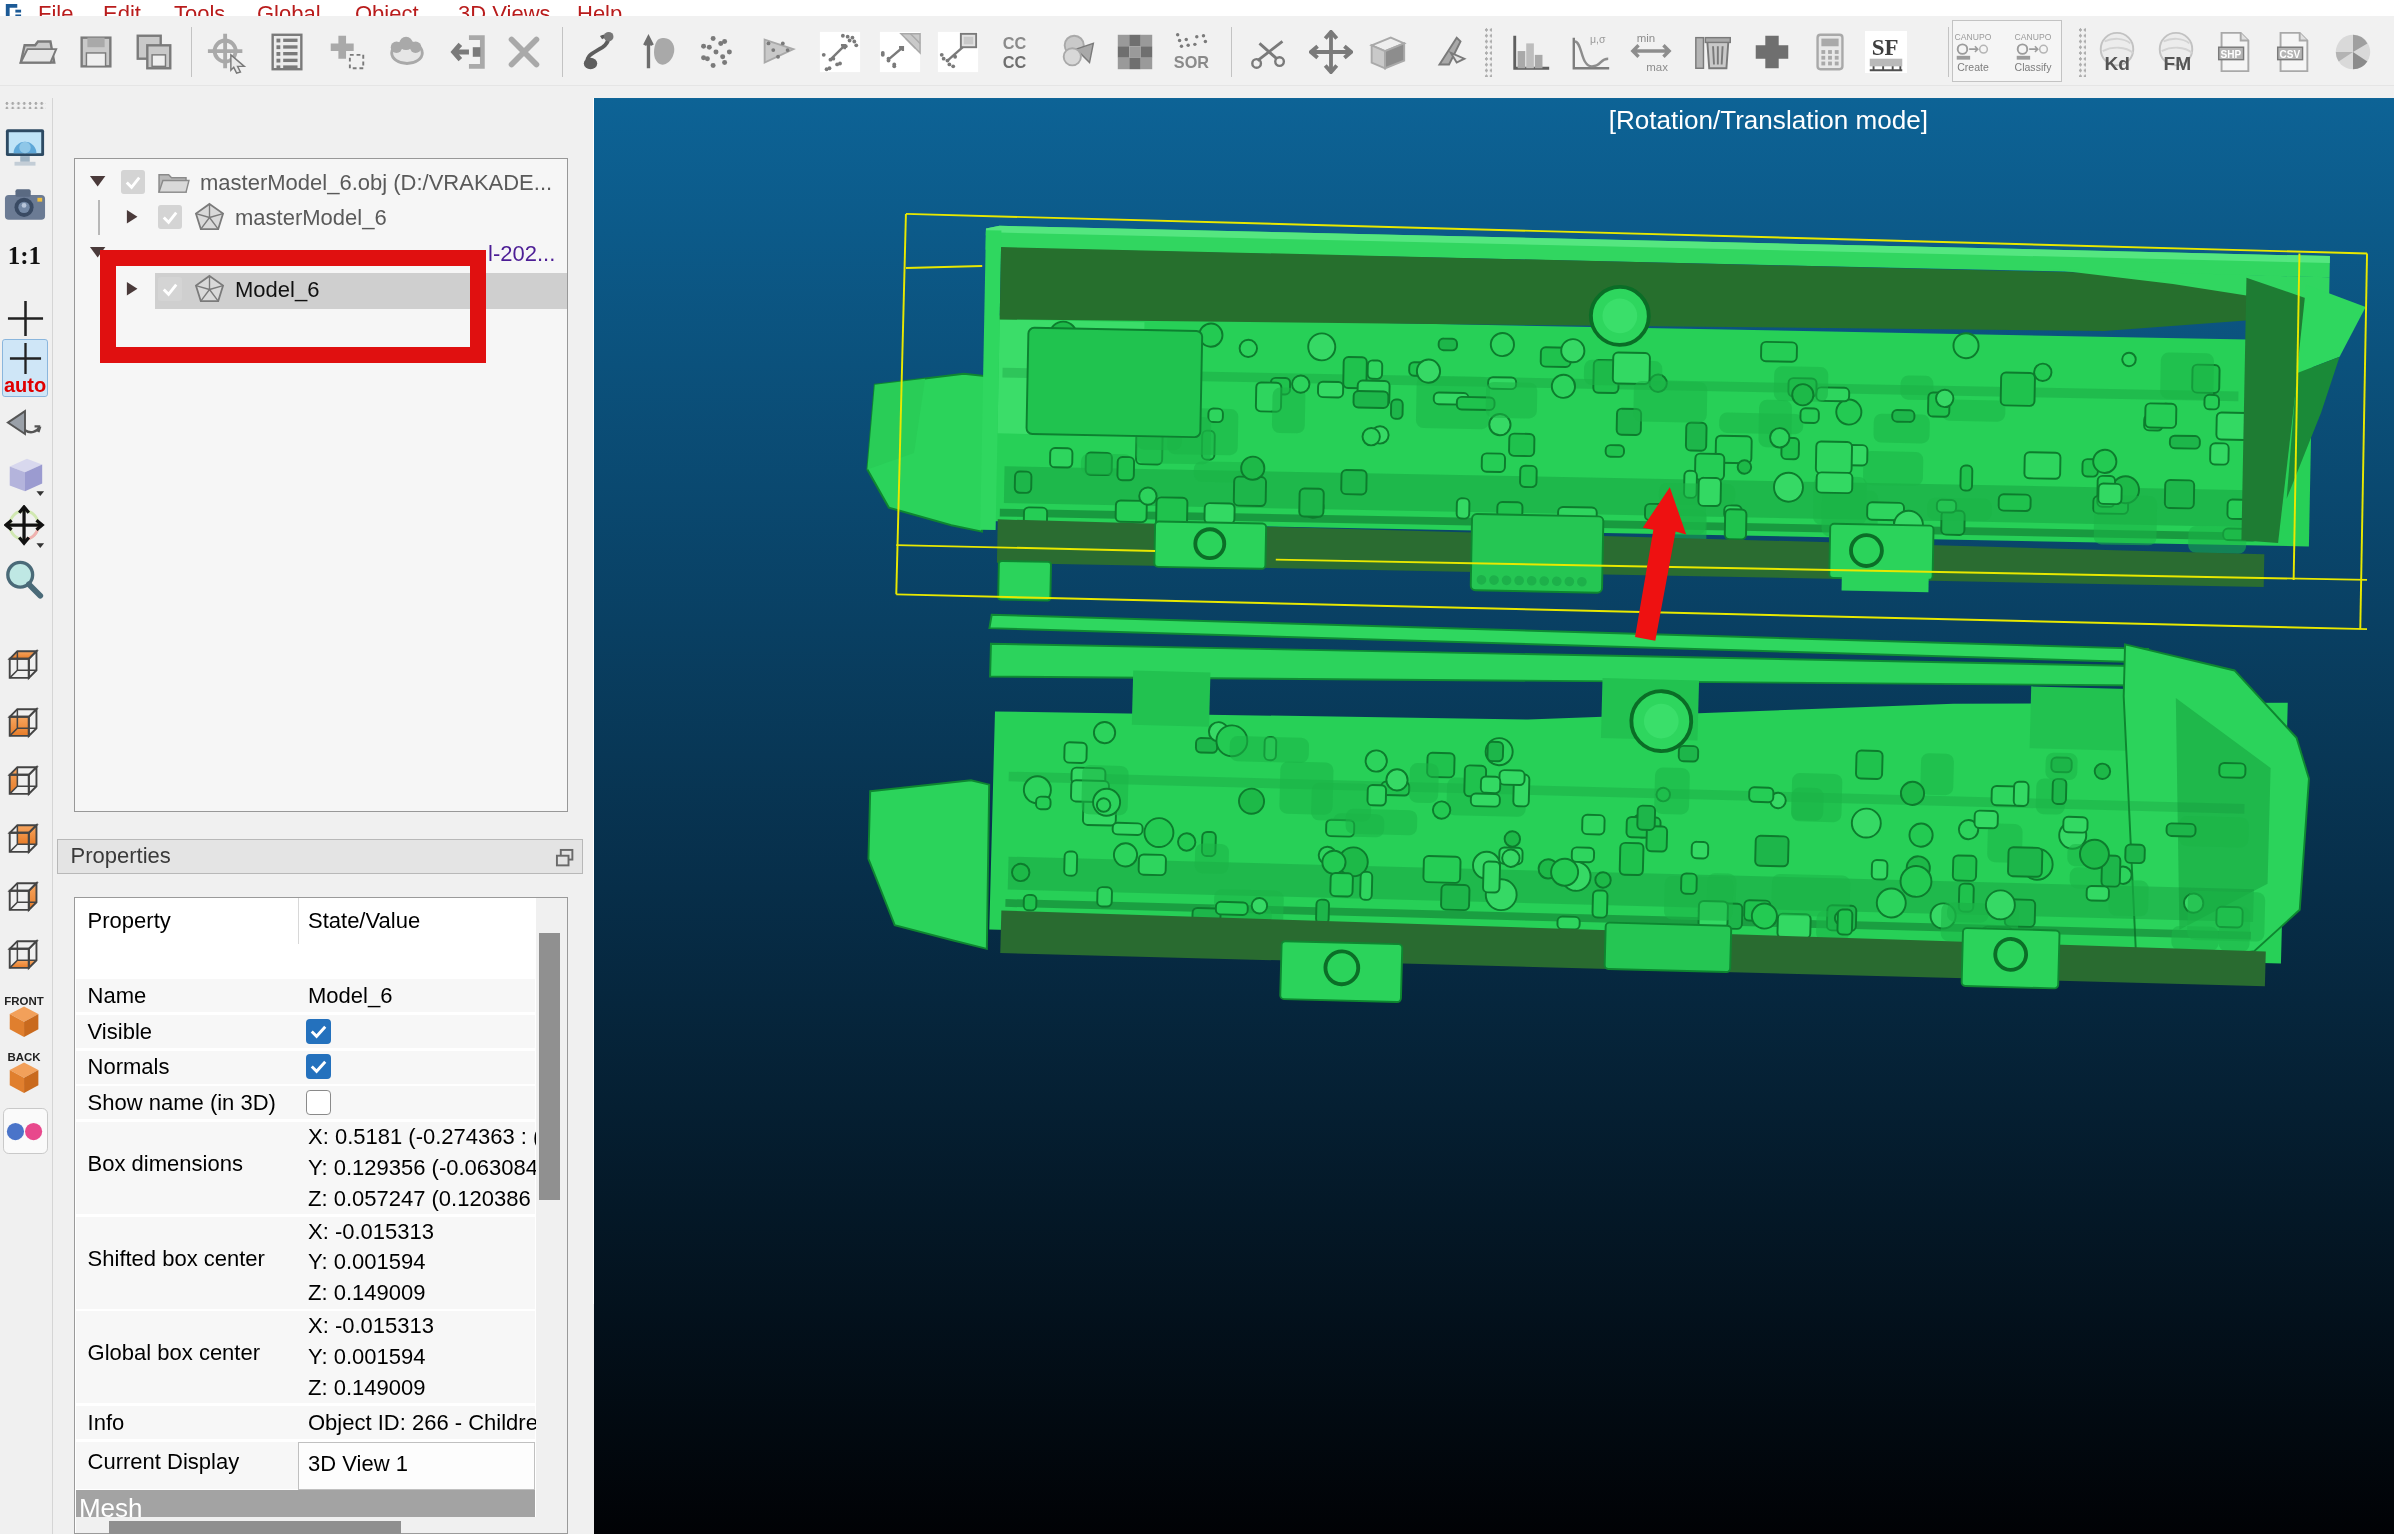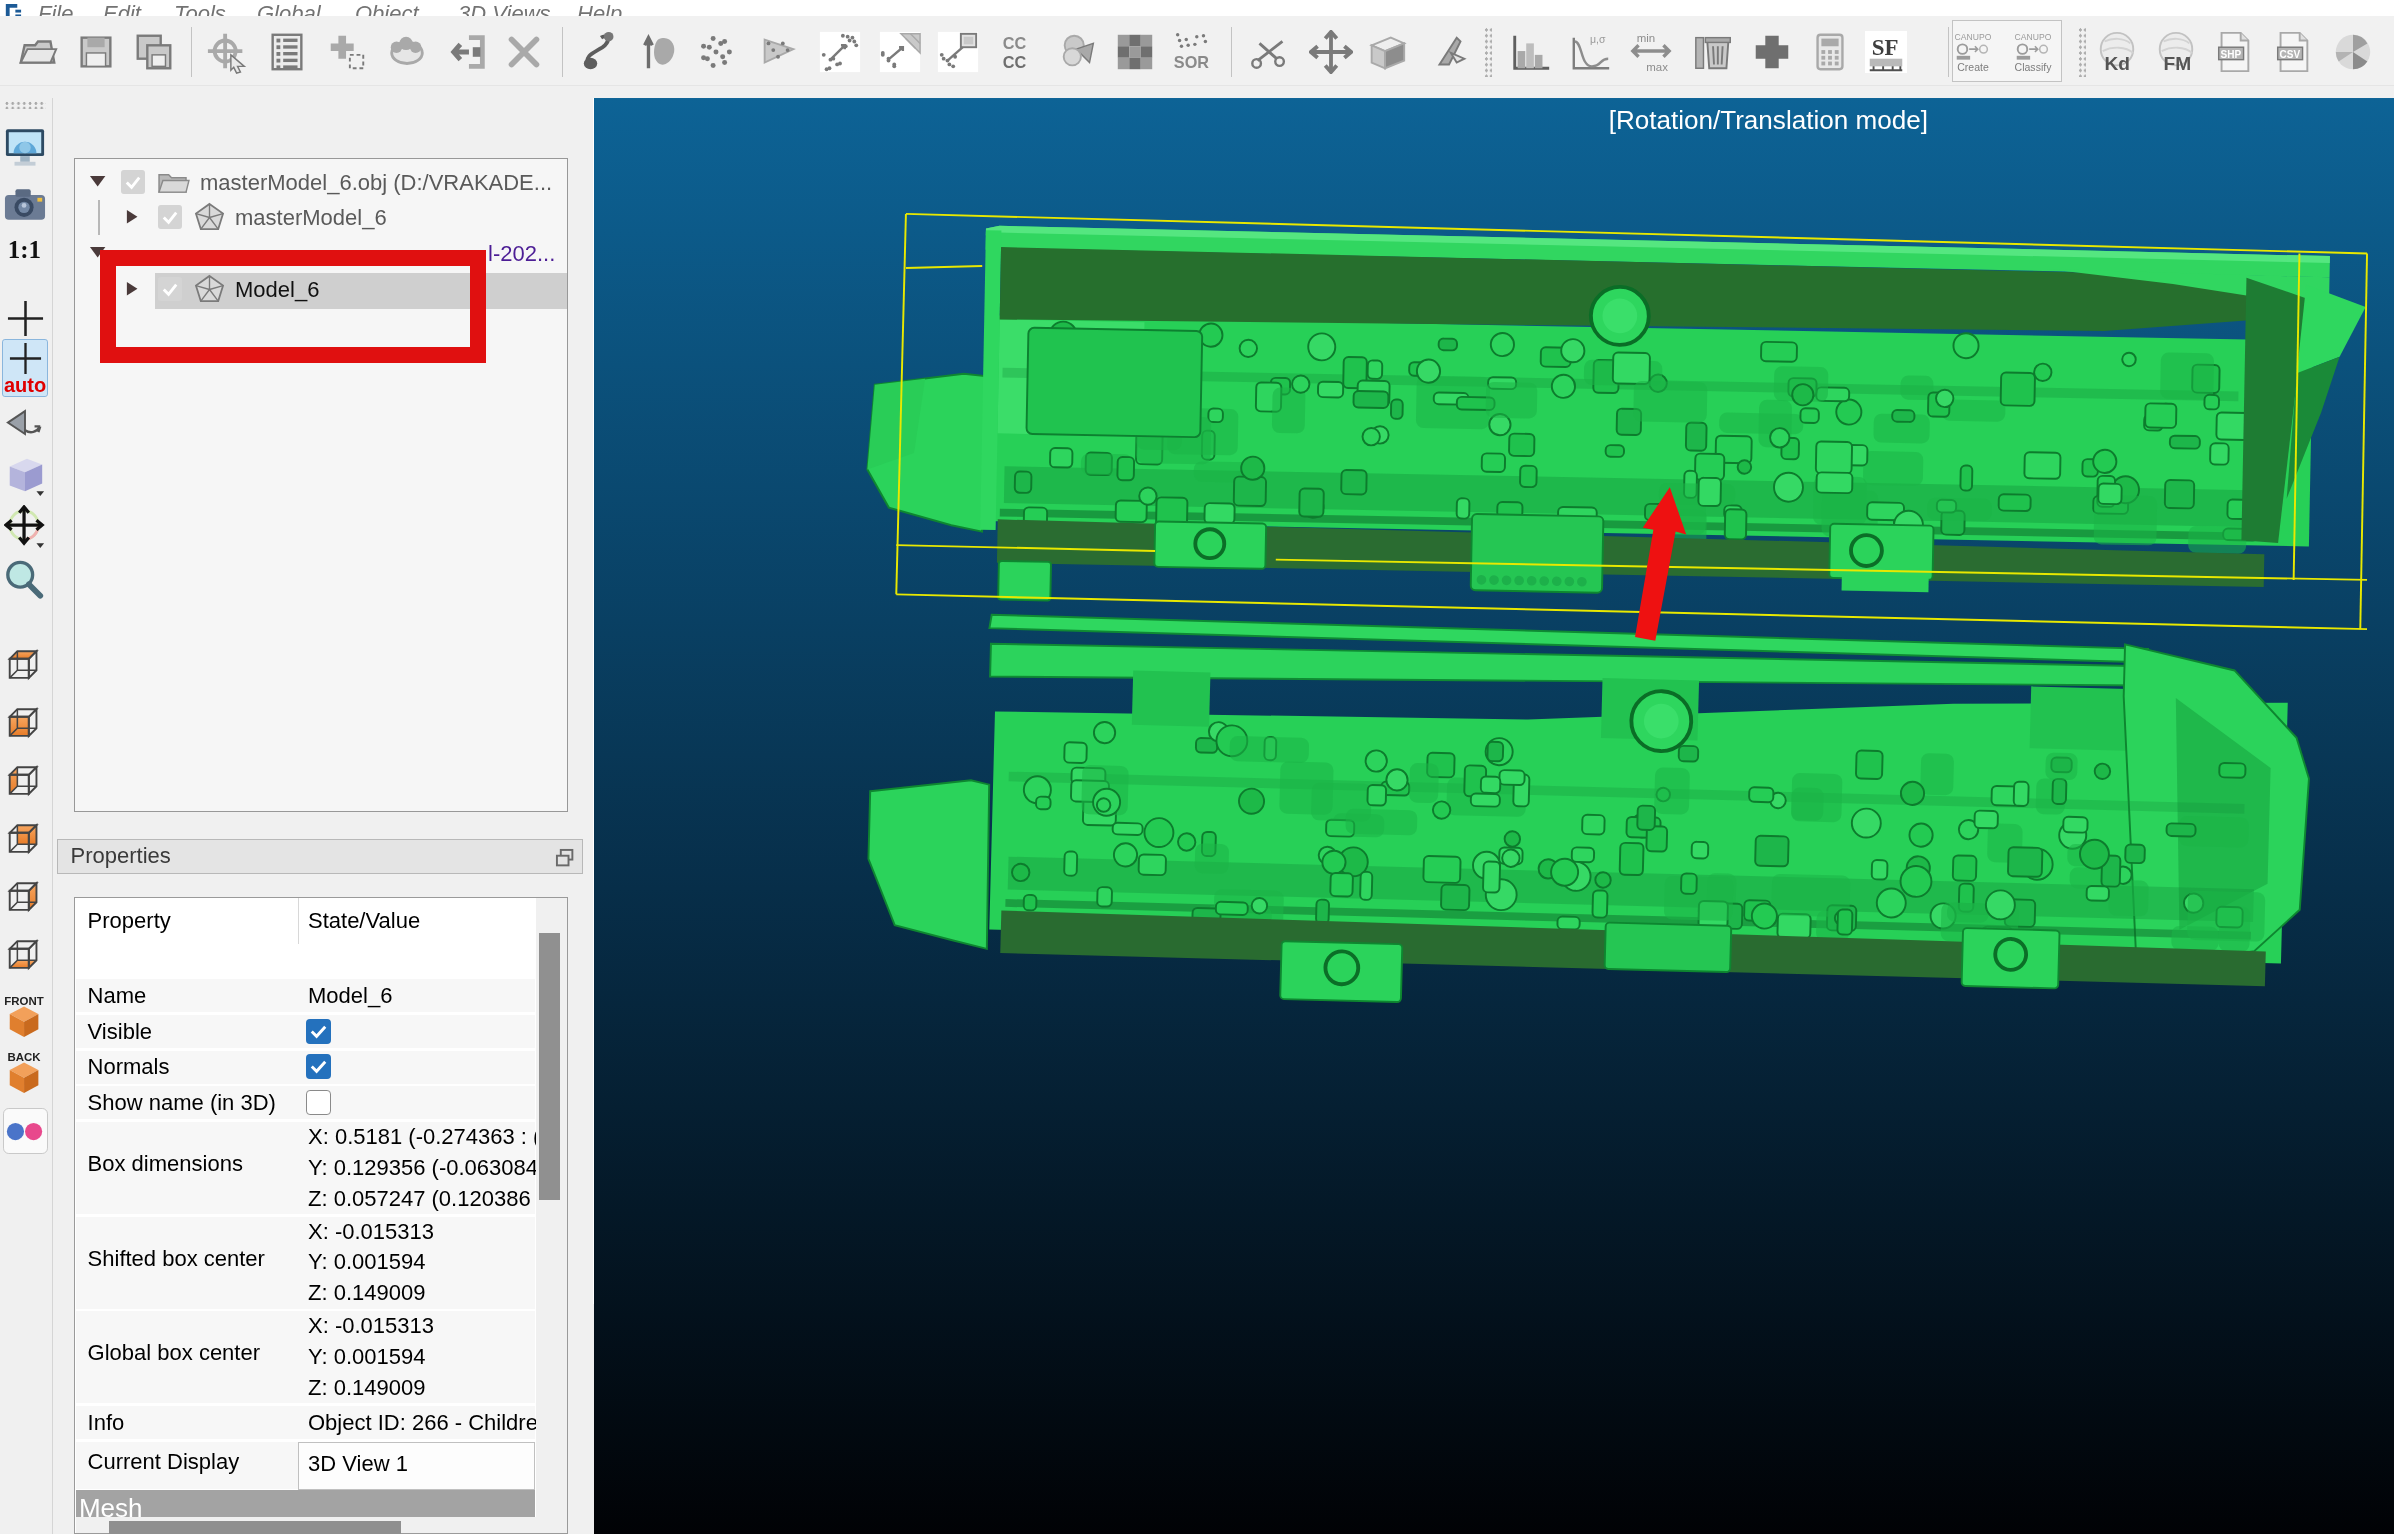--- a/index.html
+++ b/index.html
@@ -1,20 +1,20 @@
 <!DOCTYPE html>
 <html><head>
 <meta charset="utf-8">
 <style>
 * { margin:0; padding:0; box-sizing:border-box; }
 html,body { width:2394px; height:1534px; overflow:hidden; background:#f0f0f0;
   font-family:"Liberation Sans", sans-serif; }
 #root { position:relative; width:2394px; height:1534px; }
 #menubar { position:absolute; left:0; top:0; width:2394px; height:28px; background:#ffffff; }
-#menubar span { position:absolute; top:1px; font-size:22px; color:#737373;font-style:italic; }
+#menubar span { position:absolute; top:1px; font-size:22px; color:#b91c1c; }
 #toolbar { position:absolute; left:0; top:16px; width:2394px; height:70px; background:#f1f1f1;
   border-bottom:1px solid #e5e5e5; }
 .tbi { position:absolute; top:13.5px; z-index:2; }
 .tbsep { position:absolute; top:10.6px; width:1px; height:50px; background:#c3c3c3; }
 .tbdots { position:absolute; top:10.6px; width:7.7px; height:50px;
   background-image:radial-gradient(#adadad 1.3px, transparent 1.4px); background-size:4.8px 5.8px; }
 #sidebar { position:absolute; left:0; top:98px; width:53px; height:1437px; background:#f0f0f0;
   border-right:1px solid #d5d5d5; }
 .sbi { position:absolute; }
 #leftpanel { position:absolute; left:53px; top:98px; width:538px; height:1437px; background:#f0f0f0; }
@@ -334,21 +334,21 @@
         <rect x="11" y="36" width="22" height="4" fill="#c3cdd6"></rect>
       </svg>
       <svg class="sbi" style="left:3.9px;top:87px" width="42" height="39" viewBox="0 0 44 40">
         <rect x="1" y="10" width="42" height="26" rx="4" fill="#6b7b94"></rect>
         <rect x="12" y="4" width="16" height="8" rx="2" fill="#5a6a82"></rect>
         <circle cx="21" cy="23" r="10" fill="#394a63"></circle>
         <circle cx="21" cy="23" r="6" fill="#7388a5"></circle>
         <circle cx="21" cy="21" r="2.5" fill="#b8c6da"></circle>
         <rect x="35" y="13" width="5" height="4" fill="#f0c040"></rect>
       </svg>
-      <div style="position:absolute;left:7.7px;top:138px;width:41px;font:bold 25px 'Liberation Serif';color:#111;">1:1</div>
+      <div style="position:absolute;left:7.7px;top:144px;width:41px;font:bold 25px 'Liberation Serif';color:#111;">1:1</div>
       <svg class="sbi" style="left:5.8px;top:201px" width="39" height="39" viewBox="0 0 40 40">
         <path d="M20 2 L20 38 M2 20 L38 20" stroke="#222" stroke-width="2.6"></path>
       </svg>
       <div style="position:absolute;left:1.9px;top:241px;width:46px;height:58px;background:#cfe6f7;border:1px solid #8ab6dd;border-radius:2.9px"></div>
       <svg class="sbi" style="left:7.7px;top:243px" width="35" height="35" viewBox="0 0 36 36">
         <path d="M18 2 L18 34 M2 18 L34 18" stroke="#222" stroke-width="2.4"></path>
       </svg>
       <div style="position:absolute;left:3.9px;top:276px;width:44px;font:bold 20px 'Liberation Sans';color:#e00000;letter-spacing:0">auto</div>
       <svg class="sbi" style="left:3.9px;top:307px" width="42" height="39" viewBox="0 0 44 40">
         <path d="M4 18 L22 6 L22 30 Z" fill="#9aa0a8" stroke="#555" stroke-width="2"></path>

